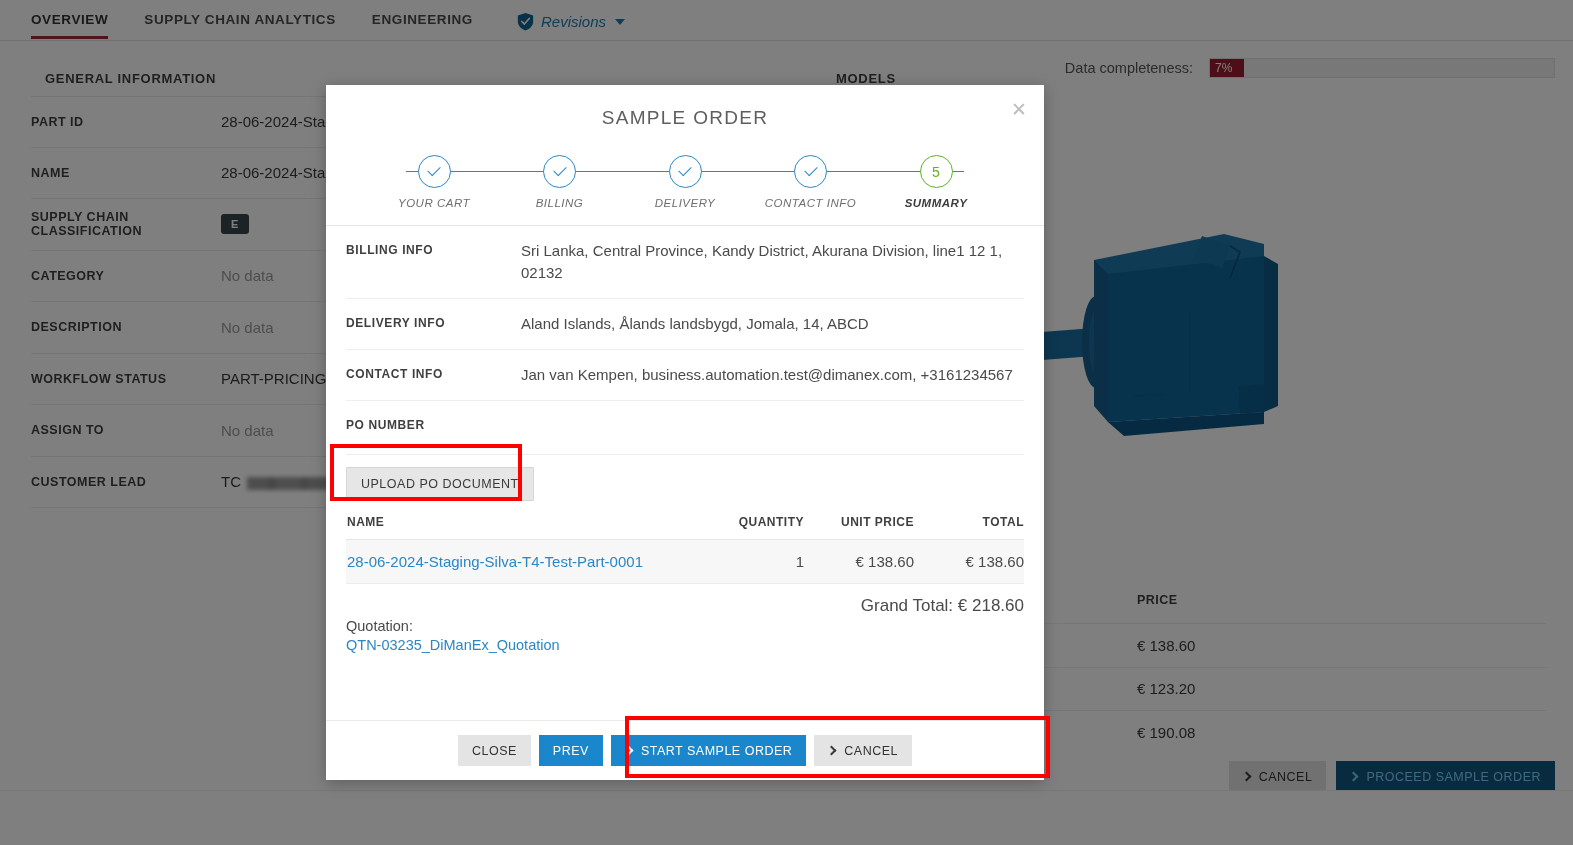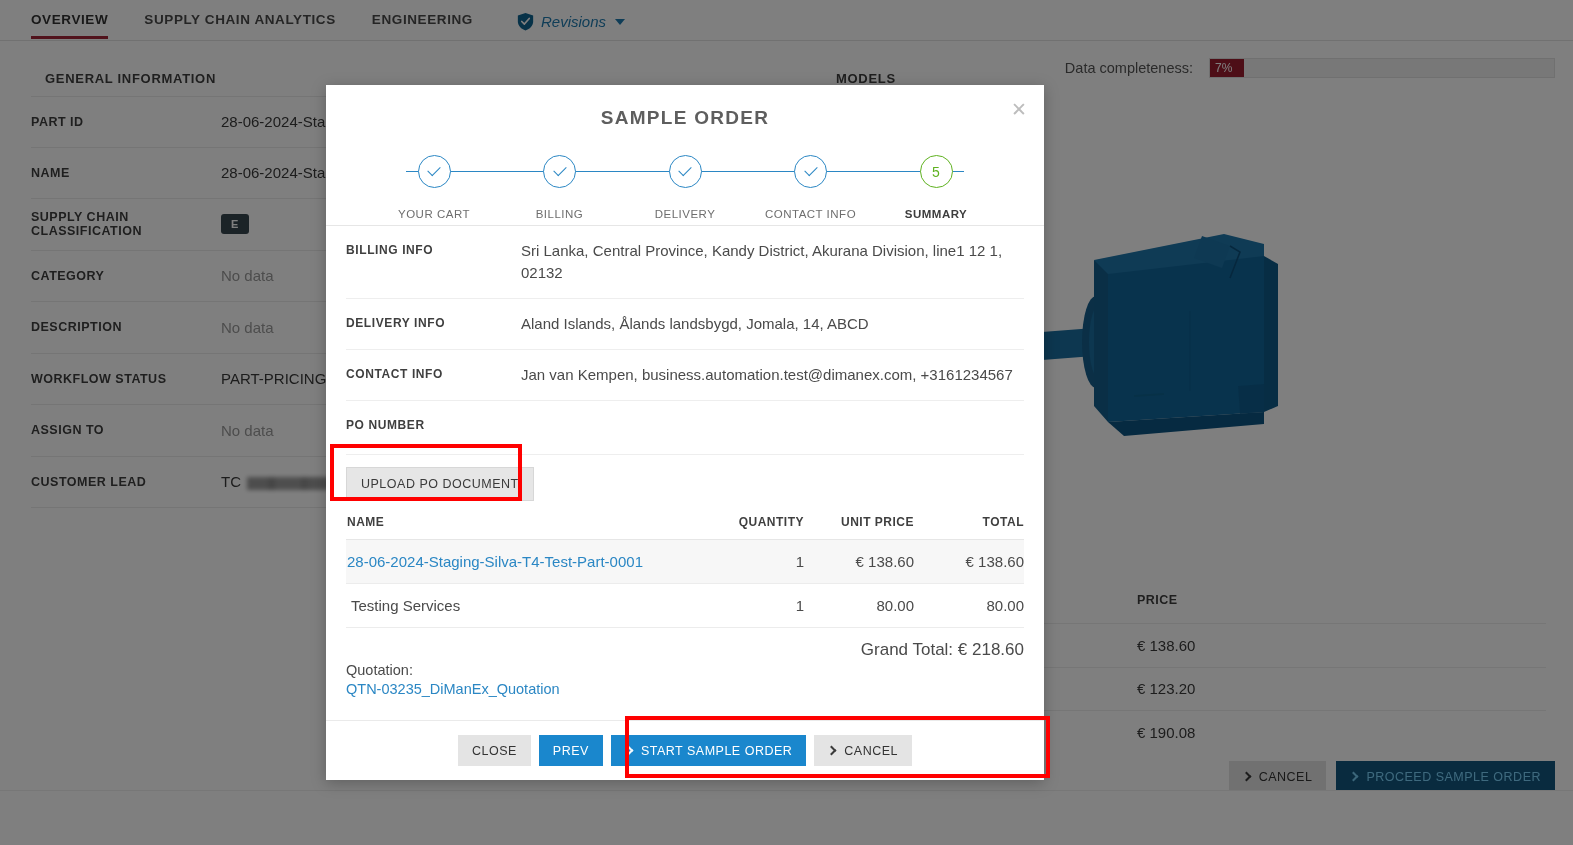--- a/index.html
+++ b/index.html
@@ -149,21 +149,21 @@
 
   
   #modal {
     position: absolute; left: 326px; top: 85px;
     width: 718px; height: 695px; background: #fff;
     box-shadow: 0 3px 14px rgba(0,0,0,.25);
     display: flex; flex-direction: column;
   }
   .modal-head { position: relative; padding: 22px 0 0 0; flex: 0 0 auto; }
   .modal-title {
-    text-align: center; font-size: 19px; font-weight: 700;
+    text-align: center; font-size: 19px; font-weight: 400;
     letter-spacing: 1.3px; color: #5e5e5e; text-transform: uppercase;
   }
   .modal-close {
     position: absolute; right: 14px; top: 14px;
     width: 22px; height: 22px; cursor: pointer;
     color: #bdbdbd; font-size: 19px; line-height: 22px; text-align: center;
     font-family: "Liberation Sans", sans-serif;
   }
 
   
@@ -182,22 +182,22 @@
     margin: 0 auto; display: flex; align-items: center; justify-content: center;
     color: #2b87c4; font-size: 14px;
   }
   .step.current .step-circle { border-color: #5fb220; color: #5fb220; }
   .check {
     width: 12px; height: 7px; border-left: 1.8px solid #2b87c4;
     border-bottom: 1.8px solid #2b87c4; transform: rotate(-45deg);
     margin-top: -4px;
   }
   .step-label {
-    margin-top: 20px; font-size: 11.5px; letter-spacing: .5px;
-    color: #6e6e6e; text-transform: uppercase;
+    margin-top: 9px; font-size: 11.5px; letter-spacing: .5px;
+    color: #6e6e6e; text-transform: uppercase; font-style: italic;
   }
   .step.current .step-label { color: #3d3d3d; font-weight: 700; }
 
   .modal-divider { height: 1px; background: #e6e6e6; margin-top: 8px; }
 
   
   .modal-body { flex: 1 1 auto; padding: 0 20px; overflow: hidden; }
   .info-row { display: flex; padding: 14px 0; border-bottom: 1px solid #eeeeee; }
   .info-key {
     width: 175px; flex: 0 0 175px; font-size: 12px; font-weight: 700;
@@ -457,26 +457,20 @@
         </thead>
         <tbody>
           <tr class="highlight">
             <td class="c-name">
               <a class="cart-link">28-06-2024-Staging-Silva-T4-Test-Part-0001</a>
             </td>
             <td class="c-qty">1</td>
             <td class="c-unit">€ 138.60</td>
             <td class="c-tot">€ 138.60</td>
           </tr>
-          <tr>
-            <td class="c-name" style="padding-left:5px">Testing Services</td>
-            <td class="c-qty">1</td>
-            <td class="c-unit">80.00</td>
-            <td class="c-tot">80.00</td>
-          </tr>
         </tbody>
       </table>
 
       <div class="grand-total">Grand Total: € 218.60</div>
 
       <div class="quotation-block">
         <div class="quotation-label">Quotation:</div>
         <a class="quotation-link">QTN-03235_DiManEx_Quotation</a>
       </div>
     </div>

